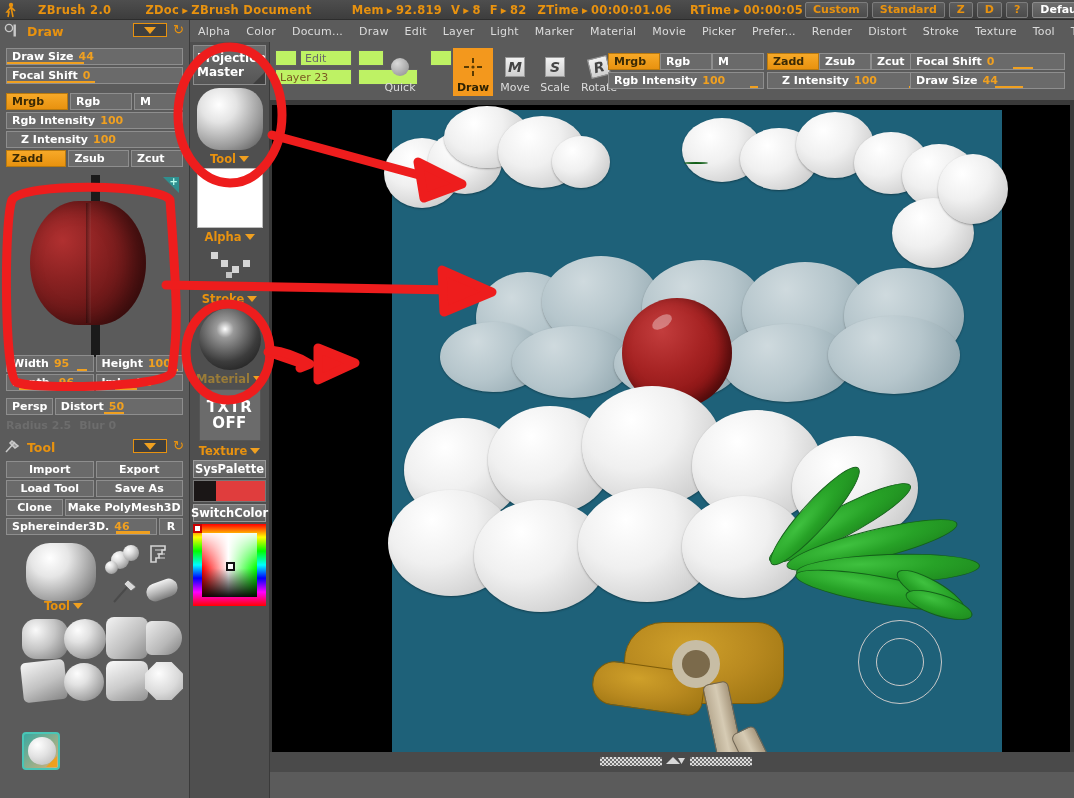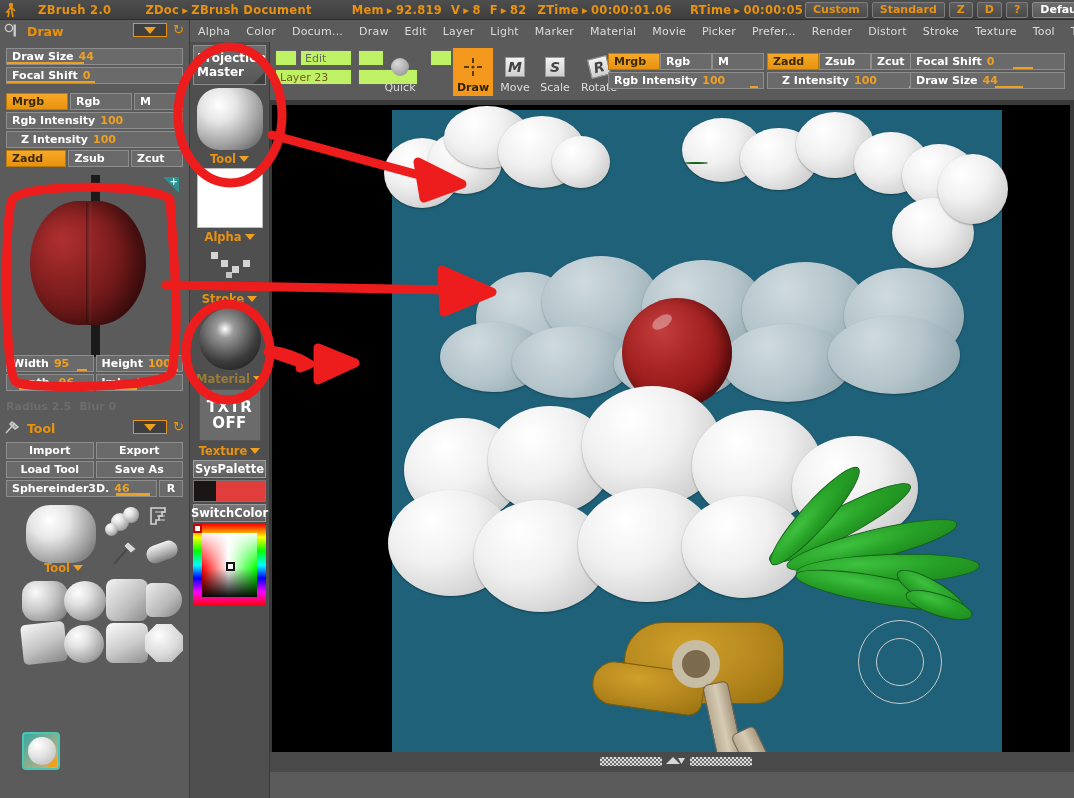--- a/index.html
+++ b/index.html
@@ -333,20 +333,28 @@
       <span class="val">.96</span>
       <i class="slider-mark" style="left:12px;width:26px"></i>
     </div>
     <div class="fld">
       <span>Imbed</span>
       <span class="val">0</span>
       <i class="slider-mark" style="left:18px;width:22px"></i>
     </div>
   </div>
   <div style="height:5px"></div>
+  <div class="row">
+    <div class="fld" style="flex:.45">Persp</div>
+    <div class="fld" style="flex:1.5">
+      <span>Distort</span>
+      <span class="val">50</span>
+      <i class="slider-mark" style="left:48px;width:20px"></i>
+    </div>
+  </div>
   <div class="dimrow">
     <span>Radius 2.5</span>
     <span>Blur 0</span>
   </div>
 
 
   <div class="pal-head" style="margin-top:2px">
     <span class="hicon">
       <svg width="17" height="17" viewBox="0 0 17 17">
         <path d="M2 13 L11 3 M8 2 L14 7 L11 9 L6 4 Z" stroke="#c9c9c9" stroke-width="1.5" fill="#9b9b9b"></path>
@@ -359,20 +367,24 @@
     <span class="head-ref">↻</span>
   </div>
   <div style="height:3px"></div>
   <div class="row">
     <div class="fld center">Import</div>
     <div class="fld center">Export</div>
   </div>
   <div class="row">
     <div class="fld center">Load Tool</div>
     <div class="fld center">Save As</div>
+  </div>
+  <div class="row">
+    <div class="fld center" style="flex:.6">Clone</div>
+    <div class="fld center" style="flex:1.4">Make PolyMesh3D</div>
   </div>
   <div class="row">
     <div class="fld">
       <span>Sphereinder3D.</span>
       <span class="val">46</span>
       <i class="slider-mark" style="right:6px;width:34px;height:3px"></i>
     </div>
     <div class="fld center small" style="width:24px">R</div>
   </div>
 

